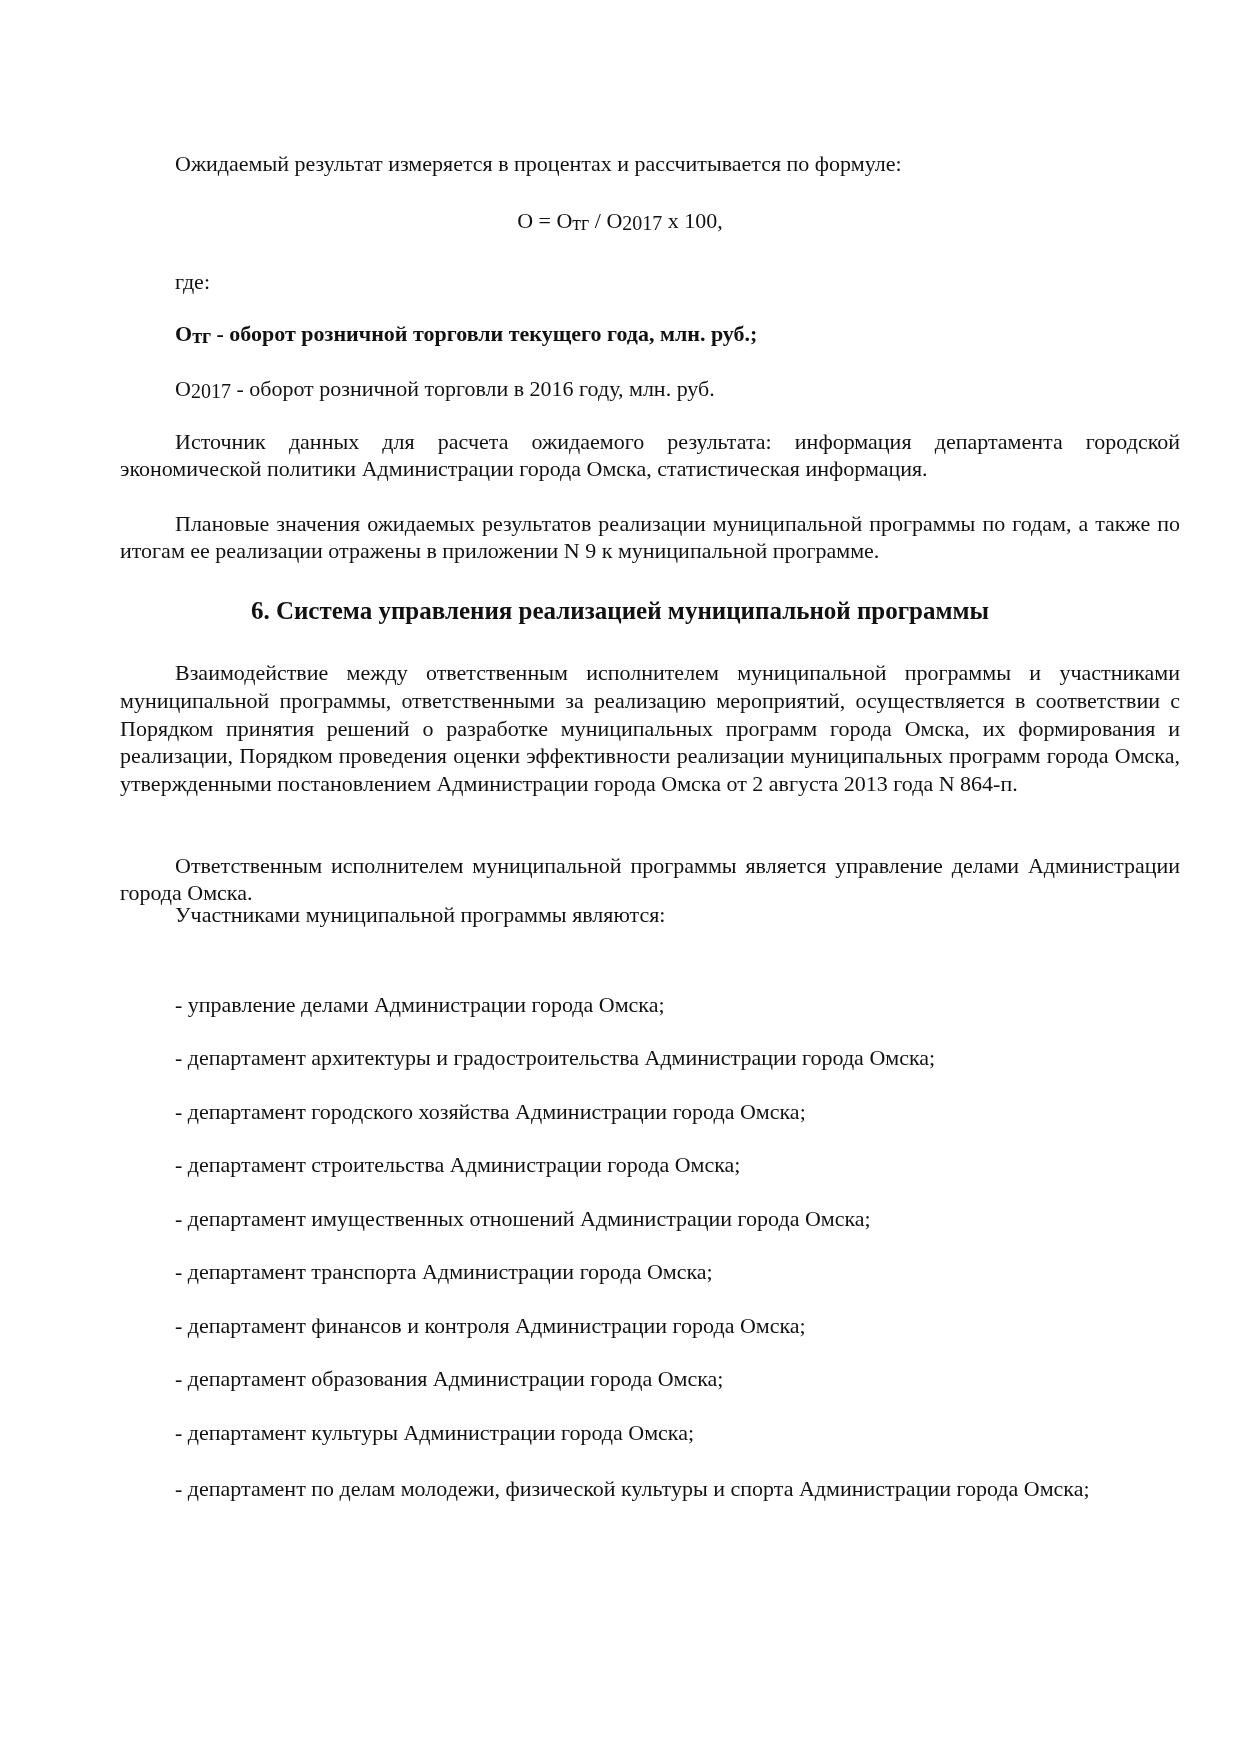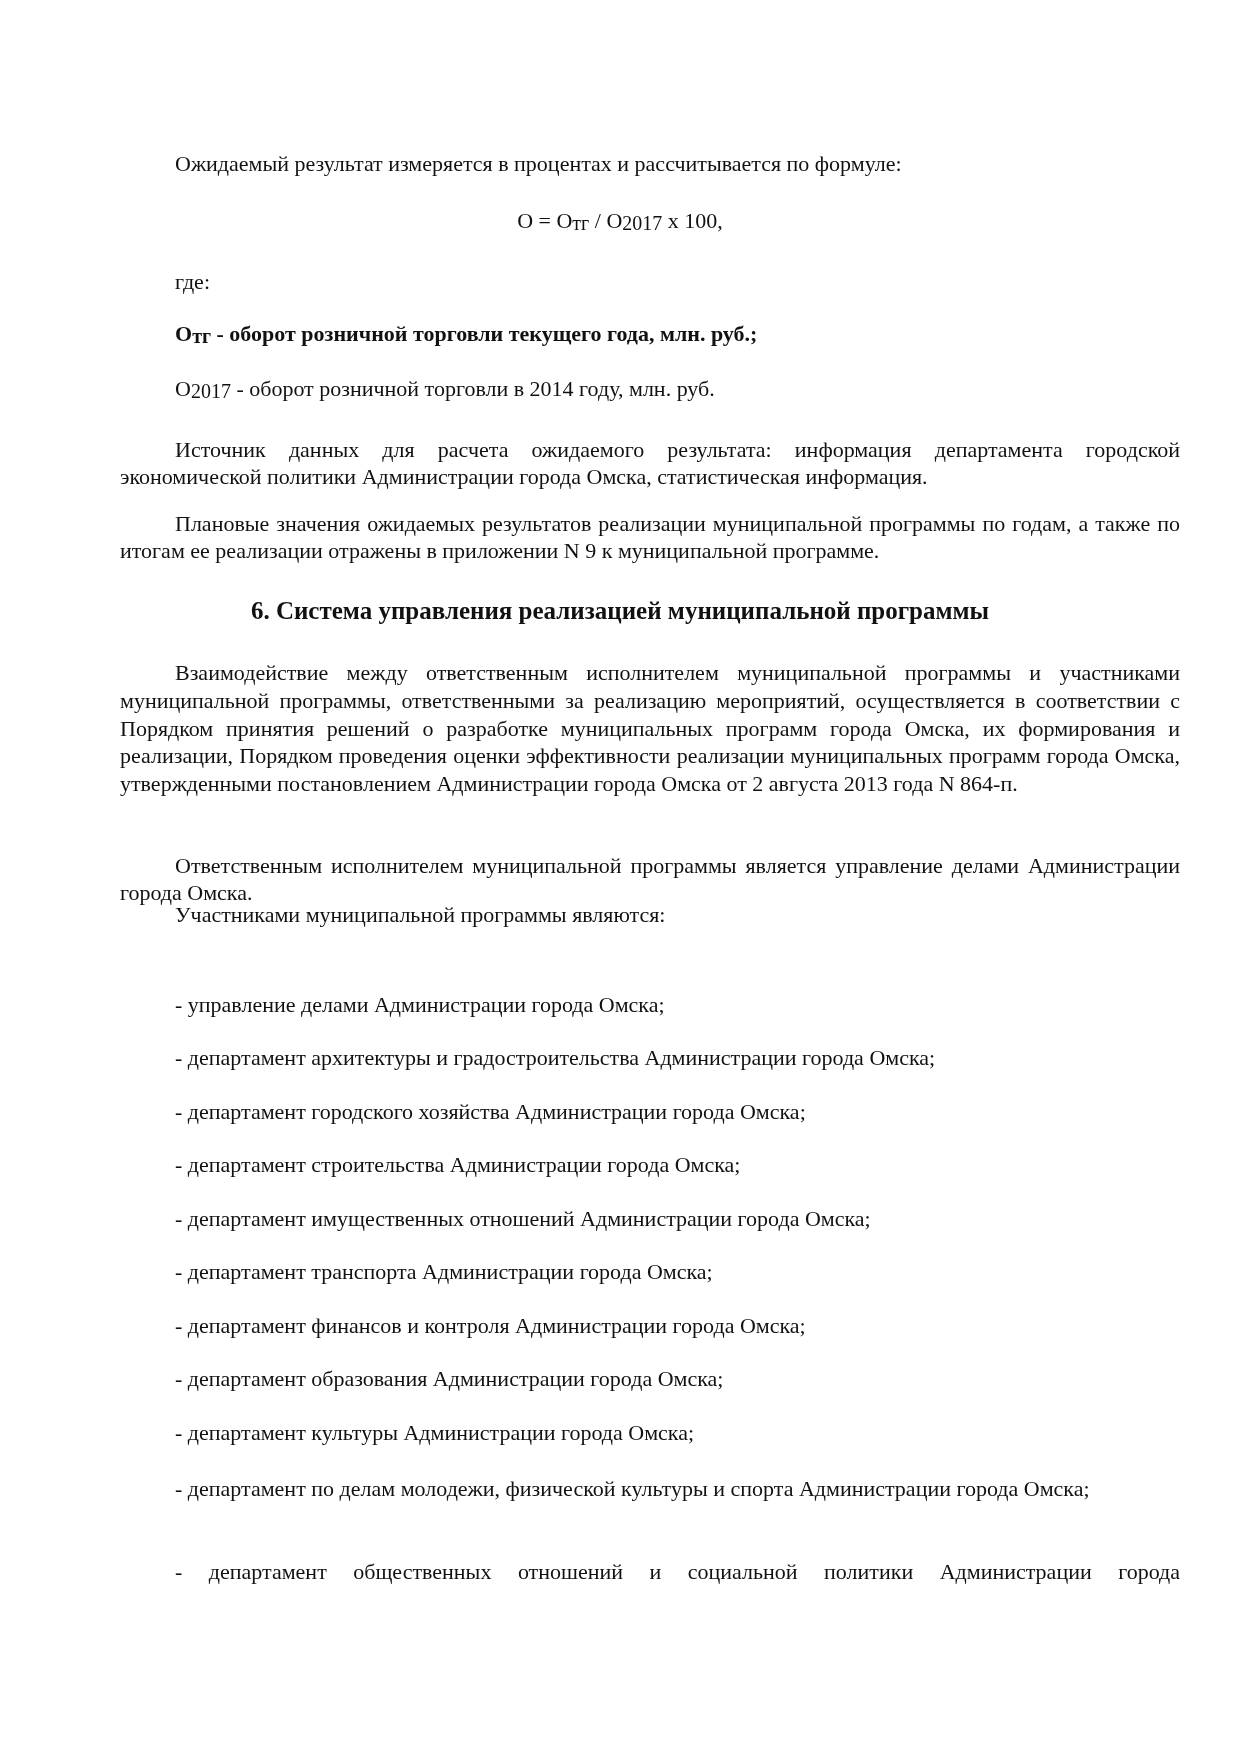--- a/index.html
+++ b/index.html
@@ -21,23 +21,23 @@
 <div class="page">
 
   <p class="p indent single" style="top:150px;">Ожидаемый результат измеряется в процентах и рассчитывается по формуле:</p>
 
   <div class="formula" style="top:207px;"><span>О = О</span><sub>тг</sub><span> / О</span><sub>2017</sub><span> х 100,</span></div>
 
   <p class="p indent single" style="top:268px;">где:</p>
 
   <p class="p indent single" style="top:320px;font-weight:bold;"><span>О</span><sub>тг</sub><span> - оборот розничной торговли текущего года, млн. руб.;</span></p>
 
-  <p class="p indent single" style="top:375px;"><span>О</span><sub>2017</sub><span> - оборот розничной торговли в 2014 году, млн. руб.</span></p>
+  <p class="p indent single" style="top:375px;"><span>О</span><sub>2017</sub><span> - оборот розничной торговли в 2016 году, млн. руб.</span></p>
 
-  <p class="p indent" style="top:428px;margin-top:8px;">Источник данных для расчета ожидаемого результата: информация департамента городской экономической политики Администрации города Омска, статистическая информация.</p>
+  <p class="p indent" style="top:428px;">Источник данных для расчета ожидаемого результата: информация департамента городской экономической политики Администрации города Омска, статистическая информация.</p>
 
   <p class="p indent" style="top:510px;">Плановые значения ожидаемых результатов реализации муниципальной программы по годам, а также по итогам ее реализации отражены в приложении N 9 к муниципальной программе.</p>
 
   <h2 class="heading" style="top:596px; margin:0;">6. Система управления реализацией муниципальной программы</h2>
 
   <p class="p indent" style="top:659px; line-height:27.8px;">Взаимодействие между ответственным исполнителем муниципальной программы и участниками муниципальной программы, ответственными за реализацию мероприятий, осуществляется в соответствии с Порядком принятия решений о разработке муниципальных программ города Омска, их формирования и реализации, Порядком проведения оценки эффективности реализации муниципальных программ города Омска, утвержденными постановлением Администрации города Омска от 2 августа 2013 года N 864-п.</p>
 
   <p class="p indent" style="top:852px;">Ответственным исполнителем муниципальной программы является управление делами Администрации города Омска.</p>
 
   <p class="p indent single" style="top:901px;">Участниками муниципальной программы являются:</p>
@@ -45,15 +45,14 @@
   <p class="p indent single" style="top:991px;">- управление делами Администрации города Омска;</p>
   <p class="p indent single" style="top:1044px;">- департамент архитектуры и градостроительства Администрации города Омска;</p>
   <p class="p indent single" style="top:1098px;">- департамент городского хозяйства Администрации города Омска;</p>
   <p class="p indent single" style="top:1151px;">- департамент строительства Администрации города Омска;</p>
   <p class="p indent single" style="top:1205px;">- департамент имущественных отношений Администрации города Омска;</p>
   <p class="p indent single" style="top:1258px;">- департамент транспорта Администрации города Омска;</p>
   <p class="p indent single" style="top:1312px;">- департамент финансов и контроля Администрации города Омска;</p>
   <p class="p indent single" style="top:1365px;">- департамент образования Администрации города Омска;</p>
   <p class="p indent single" style="top:1419px;">- департамент культуры Администрации города Омска;</p>
   <p class="p indent" style="top:1475px;">- департамент по делам молодежи, физической культуры и спорта Администрации города Омска;</p>
-  <p class="p indent" style="top:1558px; text-align-last:justify;">- департамент общественных отношений и социальной политики Администрации города</p>
 
 </div>
 
 </body></html>

